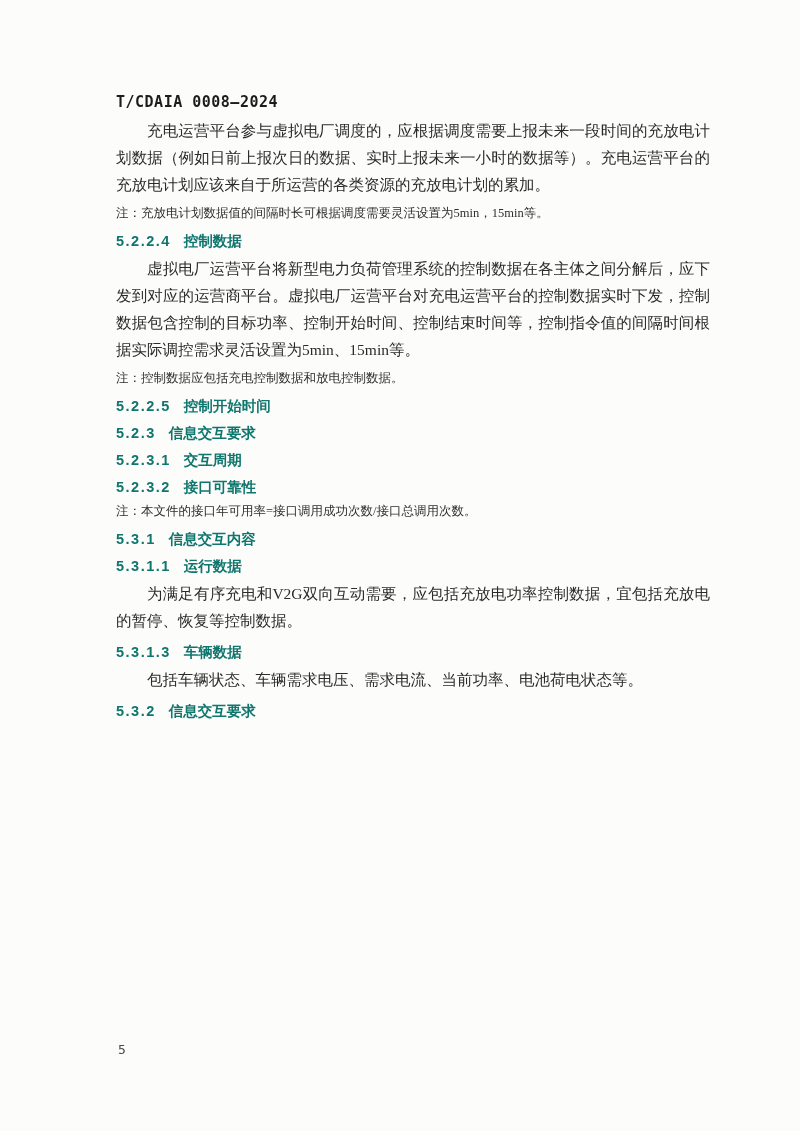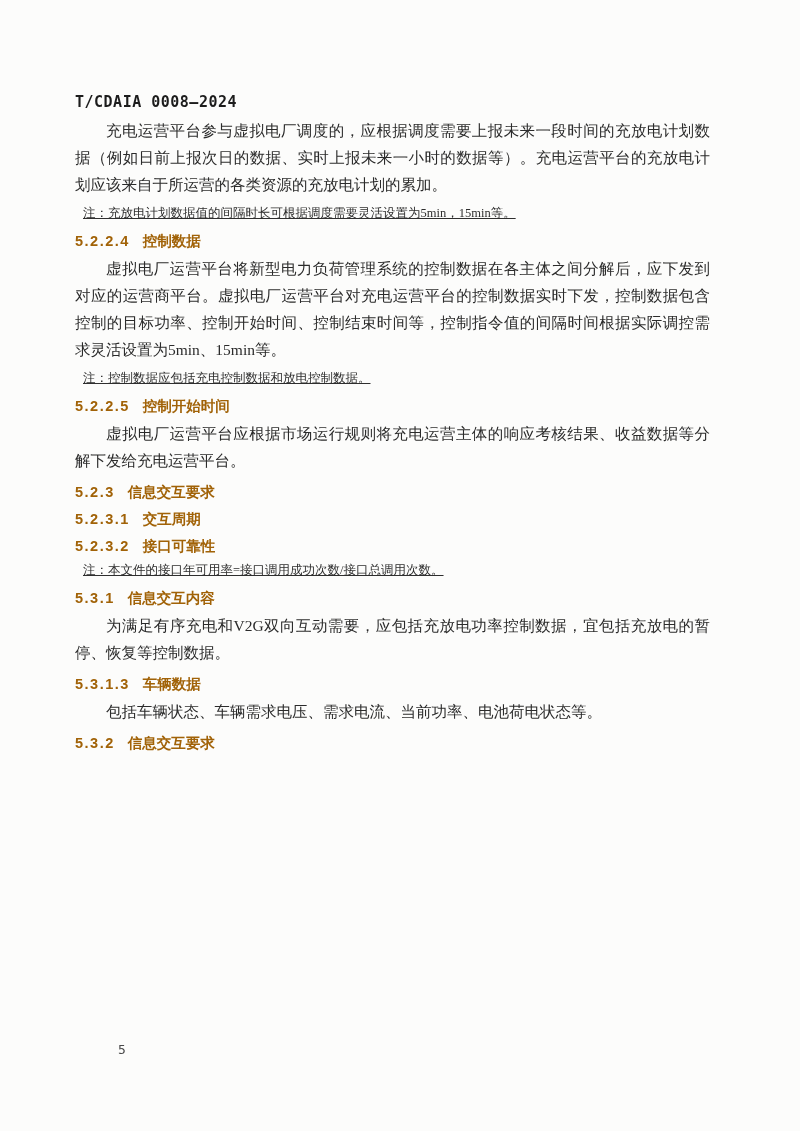--- a/index.html
+++ b/index.html
@@ -10,21 +10,21 @@
     position: relative;
     overflow: hidden;
     font-family: "Liberation Serif", serif;
     color: #2e2e2e;
   }
   .page {
     position: relative;
     box-sizing: border-box;
     width: 800px;
     height: 1131px;
-    padding: 92px 90px 0 75px;
+    padding: 92px 90px 0 116px;
   }
   .doc-header {
     font-family: "DejaVu Sans Mono", monospace;
     font-size: 15px;
     font-weight: bold;
     letter-spacing: 0.5px;
     color: #1c1c1c;
     line-height: 20px;
   }
   p.body-text {
@@ -32,30 +32,29 @@
     line-height: 27px;
     text-indent: 2em;
     text-align: justify;
     margin: 5px 0;
     color: #2b2b2b;
   }
   p.first-para { }
   .note {
     font-size: 12.5px;
     line-height: 20px;
-    margin: 2px 8px;
+    margin: 2px 0;
     color: #2e2e2e;
     text-align: justify;
-    text-decoration: underline;
   }
   .sec-heading {
     font-family: "Liberation Sans", sans-serif;
     font-size: 14.5px;
     font-weight: bold;
-    color: #a16207;
+    color: #0f766e;
     line-height: 18px;
     margin: 9px 0 5px;
   }
   .sec-heading .h-num {
     letter-spacing: 1.5px;
     margin-right: 13px;
   }
   .page-number {
     position: absolute;
     left: 118px;
@@ -73,32 +72,32 @@
   <div class="doc-header">T/CDAIA 0008—2024</div>
 
   <p class="body-text first-para">充电运营平台参与虚拟电厂调度的，应根据调度需要上报未来一段时间的充放电计划数据（例如日前上报次日的数据、实时上报未来一小时的数据等）。充电运营平台的充放电计划应该来自于所运营的各类资源的充放电计划的累加。</p>
   <p class="note">注：充放电计划数据值的间隔时长可根据调度需要灵活设置为5min，15min等。</p>
 
   <h3 class="sec-heading"><span class="h-num">5.2.2.4</span><span class="h-title">控制数据</span></h3>
   <p class="body-text">虚拟电厂运营平台将新型电力负荷管理系统的控制数据在各主体之间分解后，应下发到对应的运营商平台。虚拟电厂运营平台对充电运营平台的控制数据实时下发，控制数据包含控制的目标功率、控制开始时间、控制结束时间等，控制指令值的间隔时间根据实际调控需求灵活设置为5min、15min等。</p>
   <p class="note">注：控制数据应包括充电控制数据和放电控制数据。</p>
 
   <h3 class="sec-heading"><span class="h-num">5.2.2.5</span><span class="h-title">控制开始时间</span></h3>
-  <p class="body-text">虚拟电厂运营平台应根据市场运行规则将充电运营主体的响应考核结果、收益数据等分解下发给充电运营平台。</p>
 
   <h3 class="sec-heading"><span class="h-num">5.2.3</span><span class="h-title">信息交互要求</span></h3>
 
   <h3 class="sec-heading"><span class="h-num">5.2.3.1</span><span class="h-title">交互周期</span></h3>
 
   <h3 class="sec-heading"><span class="h-num">5.2.3.2</span><span class="h-title">接口可靠性</span></h3>
   <p class="note">注：本文件的接口年可用率=接口调用成功次数/接口总调用次数。</p>
 
 
   <h3 class="sec-heading"><span class="h-num">5.3.1</span><span class="h-title">信息交互内容</span></h3>
 
+  <h3 class="sec-heading"><span class="h-num">5.3.1.1</span><span class="h-title">运行数据</span></h3>
 
   <p class="body-text">为满足有序充电和V2G双向互动需要，应包括充放电功率控制数据，宜包括充放电的暂停、恢复等控制数据。</p>
 
   <h3 class="sec-heading"><span class="h-num">5.3.1.3</span><span class="h-title">车辆数据</span></h3>
   <p class="body-text">包括车辆状态、车辆需求电压、需求电流、当前功率、电池荷电状态等。</p>
 
   <h3 class="sec-heading"><span class="h-num">5.3.2</span><span class="h-title">信息交互要求</span></h3>
 
 
   <div class="page-number">5</div>

